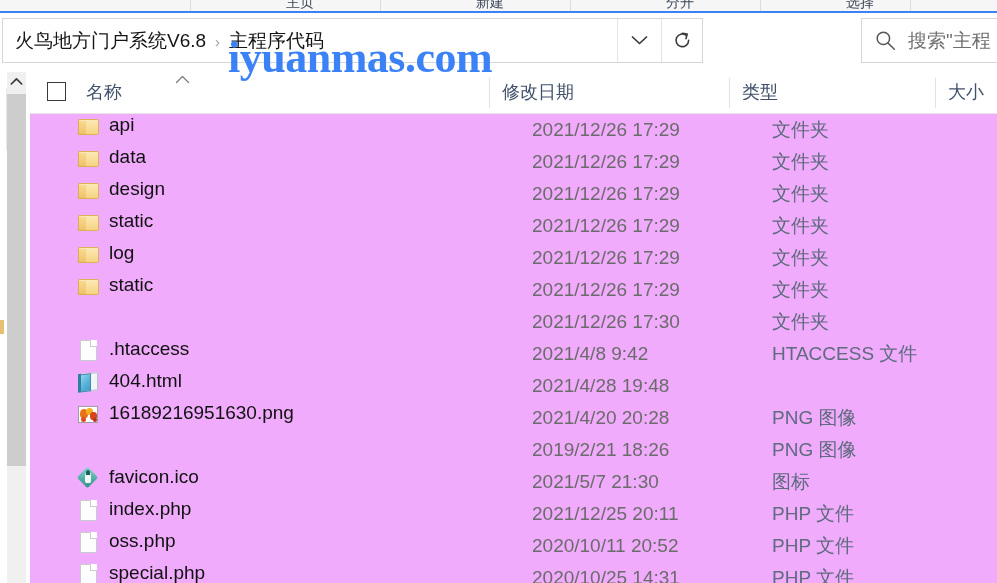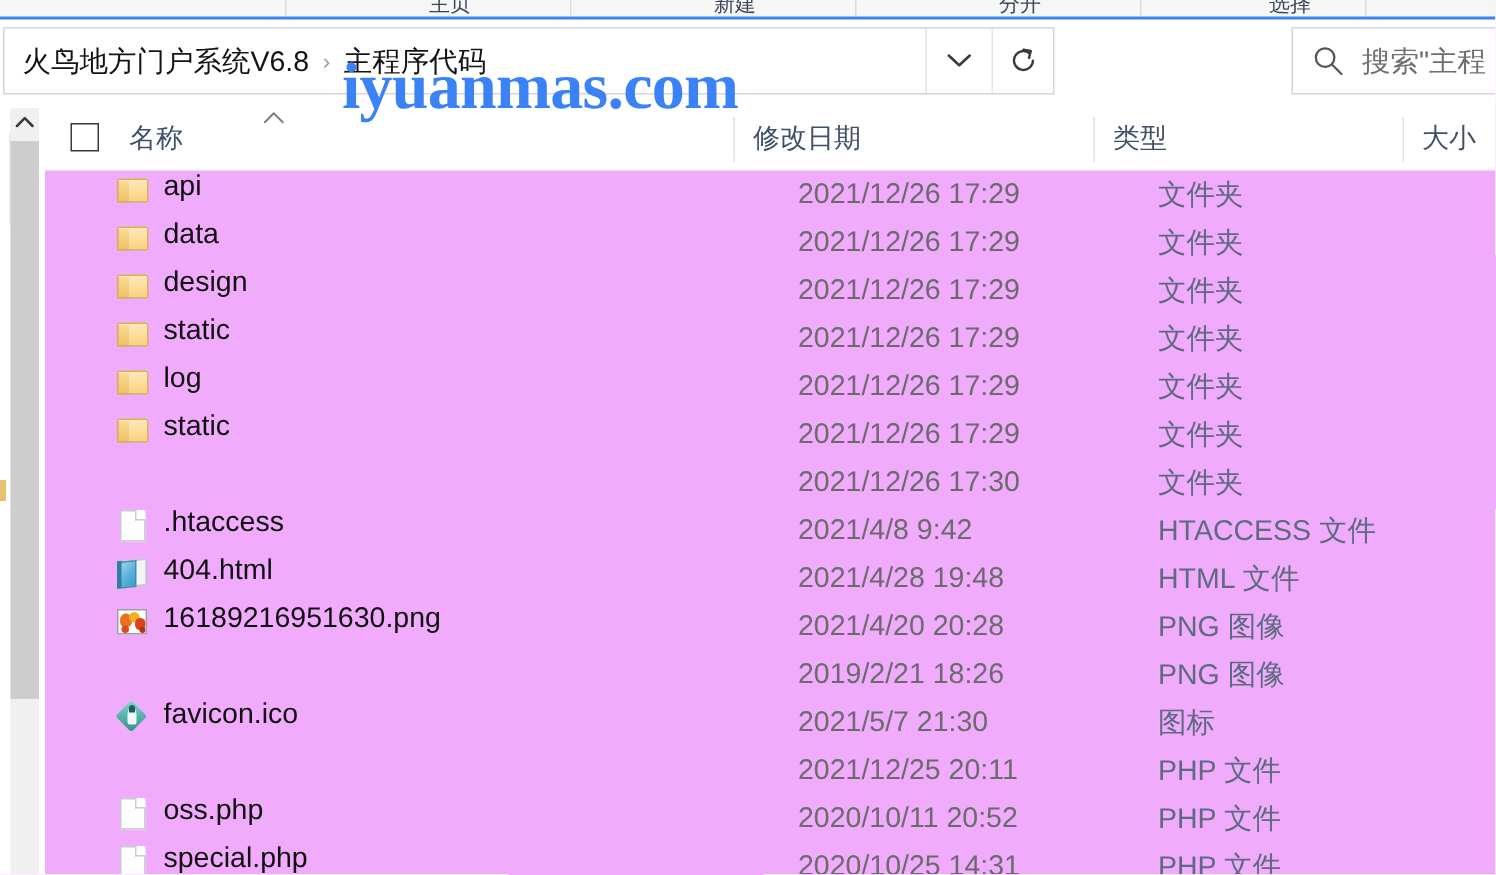--- a/index.html
+++ b/index.html
@@ -598,21 +598,20 @@
             <span class="icon-slot">
               <span class="ic-html">
                 <span class="sheet"></span>
                 <span class="cover"></span>
                 <span class="spine"></span>
               </span>
             </span>
             <span class="name-text">404.html</span>
           </div>
           <div class="cell-date">2021/4/28 19:48</div>
-          <div class="cell-type">HTML 文件</div>
           <div class="cell-size"></div>
         </div>
         <div class="row">
           <div class="cell-name">
             <span class="icon-slot">
               <span class="ic-png">
                 <span class="b1"></span>
                 <span class="b2"></span>
                 <span class="b3"></span>
                 <span class="b4"></span>
@@ -639,20 +638,26 @@
                 <span class="d3"></span>
               </span>
             </span>
             <span class="name-text">favicon.ico</span>
           </div>
           <div class="cell-date">2021/5/7 21:30</div>
           <div class="cell-type">图标</div>
           <div class="cell-size"></div>
         </div>
         <div class="row">
+          <div class="cell-name">
+            <span class="icon-slot">
+              <span class="ic-doc"></span>
+            </span>
+            <span class="name-text">index.php</span>
+          </div>
           <div class="cell-date">2021/12/25 20:11</div>
           <div class="cell-type">PHP 文件</div>
           <div class="cell-size"></div>
         </div>
         <div class="row">
           <div class="cell-name">
             <span class="icon-slot">
               <span class="ic-doc"></span>
             </span>
             <span class="name-text">oss.php</span>

